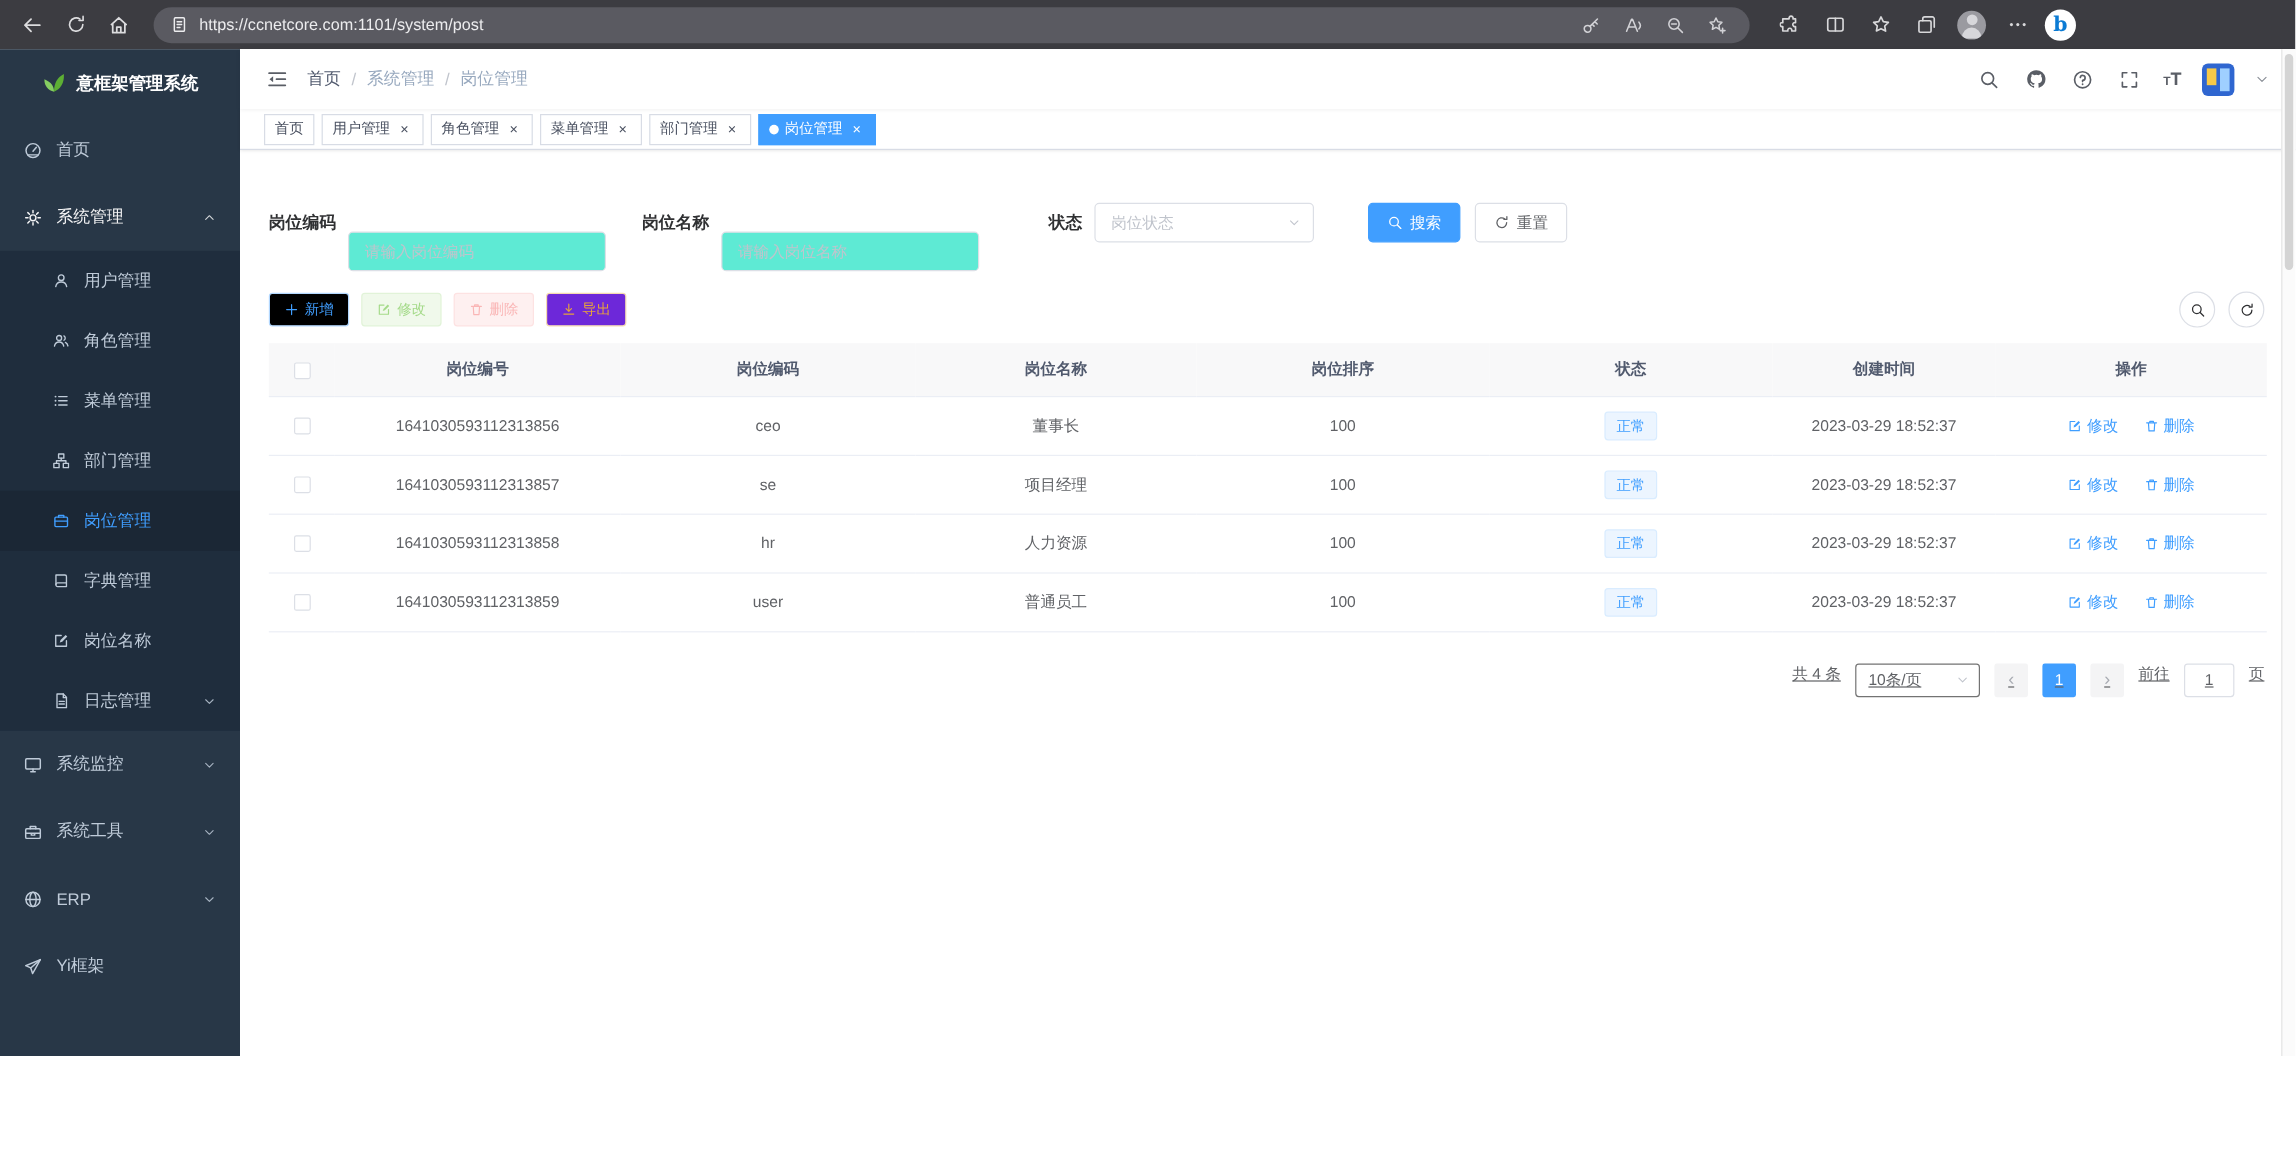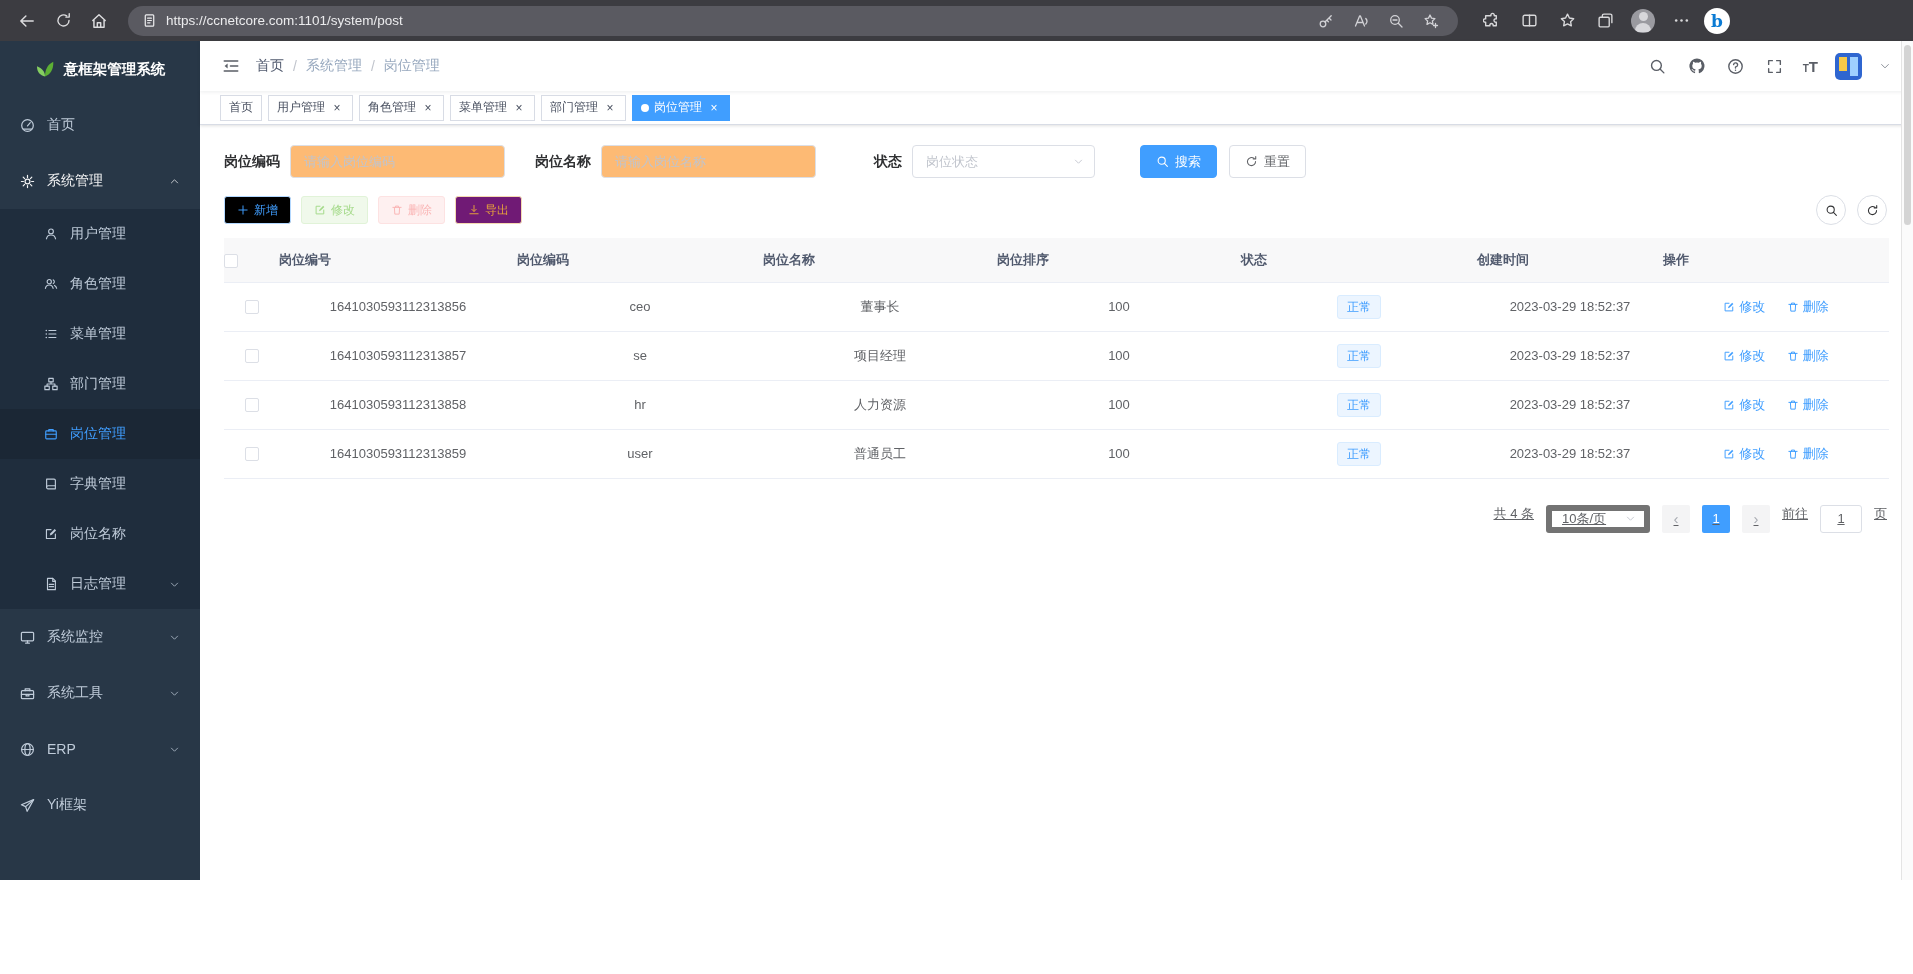--- a/index.html
+++ b/index.html
@@ -62,51 +62,51 @@
   .tag.active { background:#409eff; color:#fff; border-color:#409eff; }
   .tag.active .x { color:#fff; }
   .tag .dot { width:8px; height:8px; border-radius:50%; background:#fff; }
 
   
   .content { flex:1; padding:20px 24px; position:relative; background:#fff; }
 
   
   .filter { display:flex; align-items:center; margin-bottom:18px; }
   .f-label { font-size:14px; font-weight:bold; color:#303133; margin-right:10px; white-space:nowrap; }
-  .f-input { width:215px; height:33px; border:1px solid #dcdfe6; border-radius:4px; padding:0 13px; font-size:13px; color:#606266; outline:none; font-family:inherit; background:#fdba74; }
+  .f-input { width:215px; height:33px; border:1px solid #dcdfe6; border-radius:4px; padding:0 13px; font-size:13px; color:#606266; outline:none; font-family:inherit; background:#5eead4;margin-top:48px; }
   .f-input::placeholder { color:#c0c4cc; }
   .gap30 { width:30px; flex:none; }
   .gap58 { width:58px; flex:none; }
   .gap45 { width:45px; flex:none; }
   .f-select { width:183px; height:33px; border:1px solid #dcdfe6; border-radius:4px; padding:0 10px 0 13px; display:flex; align-items:center; justify-content:space-between; color:#c0c4cc; background:#fff; cursor:pointer; }
   .btn { height:33px; border-radius:4px; display:inline-flex; align-items:center; gap:6px; padding:0 15px; font-size:13px; cursor:pointer; border:1px solid transparent; white-space:nowrap; }
   .btn-primary { background:#409eff; color:#fff; border-color:#409eff; }
   .btn-default { background:#fff; color:#606266; border-color:#dcdfe6; margin-left:12px; }
 
   
   .toolbar { display:flex; align-items:center; gap:10px; margin-bottom:14px; position:relative; }
   .sbtn { height:28px; border-radius:3px; display:inline-flex; align-items:center; gap:5px; padding:0 12px; font-size:12px; cursor:pointer; border:1px solid transparent; }
   .sbtn-add { background:#000000; color:#409eff; border-color:#b3d8ff; }
   .sbtn-edit { background:#f0f9eb; color:#a4da89; border-color:#e1f3d8; cursor:not-allowed; }
   .sbtn-del { background:#fef0f0; color:#fab6b6; border-color:#fde2e2; cursor:not-allowed; }
-  .sbtn-exp { background:#701a75; color:#e6a23c; border-color:#f5dab1; }
+  .sbtn-exp { background:#6d28d9; color:#e6a23c; border-color:#f5dab1; }
   .tool-circles { position:absolute; right:2px; top:-1px; display:flex; gap:11px; }
   .circle-btn { width:30px; height:30px; border-radius:50%; border:1px solid #dcdfe6; display:flex; align-items:center; justify-content:center; color:#303133; background:#fff; cursor:pointer; }
 
   
   table.grid { width:1665px; border-collapse:collapse; font-size:13px; color:#606266; table-layout:fixed; }
-  table.grid th { background:#f8f8f9; color:#515a6e; font-weight:bold; height:44px; border-bottom:1px solid #ebeef5; text-align:left; }
+  table.grid th { background:#f8f8f9; color:#515a6e; font-weight:bold; height:44px; border-bottom:1px solid #ebeef5; text-align:center; }
   table.grid td { height:49px; border-bottom:1px solid #ebeef5; text-align:center; background:#fff; }
   .checkbox { display:inline-block; width:14px; height:14px; border:1px solid #dcdfe6; border-radius:2px; background:#fff; vertical-align:middle; cursor:pointer; }
   .status-tag { display:inline-block; padding:2px 9px; font-size:12px; color:#409eff; background:#ecf5ff; border:1px solid #d9ecff; border-radius:3px; line-height:18px; }
   .op { color:#409eff; display:inline-flex; align-items:center; gap:4px; margin:0 9px; cursor:pointer; text-decoration:none; font-size:13px; }
 
   
   .pager { display:flex; align-items:flex-start; justify-content:flex-end; gap:12px; margin-top:26px; font-size:13px; color:#606266; padding-right:2px; width:1665px;text-decoration:underline; }
-  .psize { width:104px; height:28px; border:6px solid #737373; border-radius:3px; display:flex; align-items:center; justify-content:space-between; padding:0 8px 0 10px; color:#606266; font-size:13px; cursor:pointer; background:#fff; }
+  .psize { width:104px; height:28px; border:1px solid #737373; border-radius:3px; display:flex; align-items:center; justify-content:space-between; padding:0 8px 0 10px; color:#606266; font-size:13px; cursor:pointer; background:#fff; }
   .pg-btn { min-width:28px; height:28px; border-radius:2px; background:#f4f4f5; color:#a8abb2; display:flex; align-items:center; justify-content:center; font-size:15px; cursor:pointer; }
   .pg-num { min-width:28px; height:28px; border-radius:2px; background:#409eff; color:#fff; display:flex; align-items:center; justify-content:center; font-size:13px; cursor:pointer; }
   .goto-input { width:42px; height:28px; border:1px solid #dcdfe6; border-radius:3px; text-align:center; font-size:13px; color:#606266; outline:none; font-family:inherit; }
 
   
   .pg-scrollbar { position:absolute; right:0; top:41px; bottom:0; width:12px; background:#fbfbfb; border-left:1px solid #e4e4e4; z-index:10; }
   .pg-thumb { position:absolute; left:2px; right:2px; top:4px; height:180px; border-radius:4px; background:#d4d4d4; }
 </style>
 </head>
 <body>

